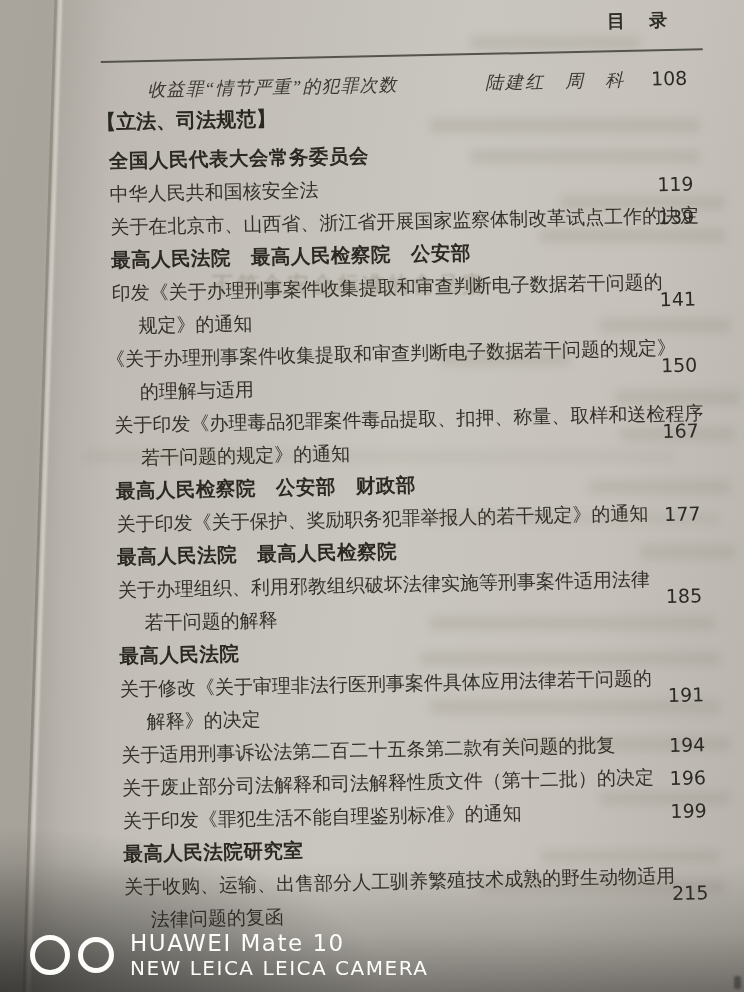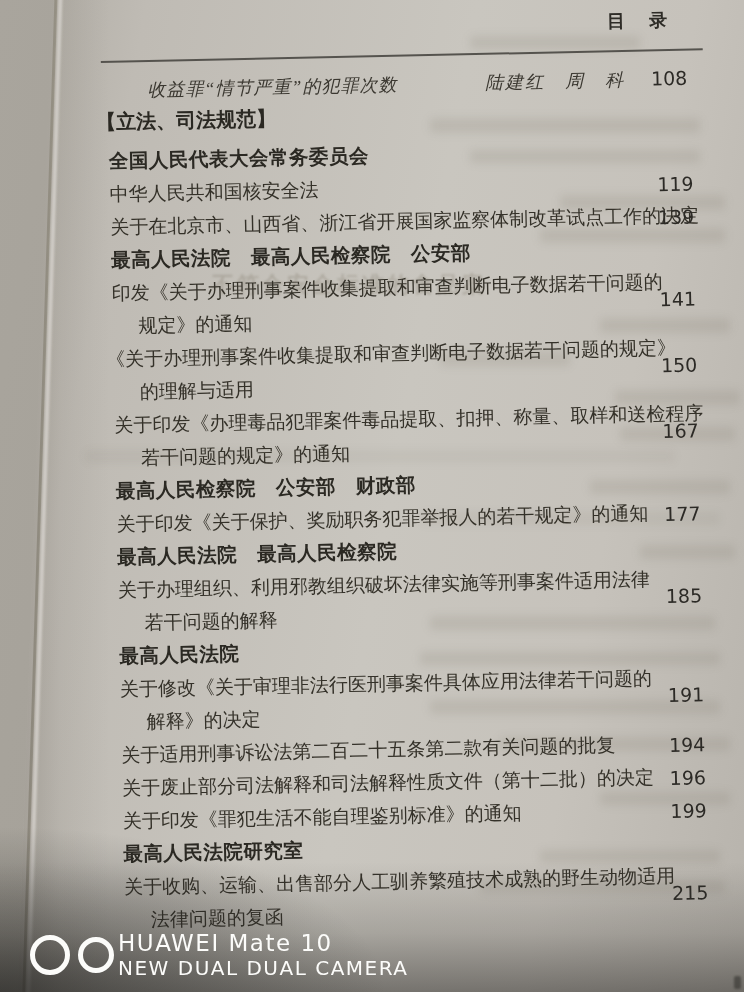--- a/index.html
+++ b/index.html
@@ -89,21 +89,21 @@
     background:#34332f;opacity:.6;filter:blur(1px);border-radius:2px;
   }
 
   
   .watermark{
     position:absolute;left:30px;bottom:12px;display:flex;align-items:center;color:#fcfcfa;
     font-family:"DejaVu Sans",sans-serif;
   }
   .lens{width:30px;height:30px;border:5px solid #fcfcfa;border-radius:50%;}
   .lens.small{width:26px;height:26px;margin-left:8px;}
-  .wm-text{margin-left:4px;}
+  .wm-text{margin-left:16px;}
   .wm-line1{font-size:23px;font-weight:500;letter-spacing:1.5px;line-height:26px;}
   .wm-line2{font-size:20px;letter-spacing:1.5px;line-height:24px;}
 </style>
 </head>
 <body>
 
 <div class="photo">
 
   <div class="page">
 
@@ -224,17 +224,17 @@
 
   <div class="bottom-shade"></div>
   <div class="bottom-shade-left"></div>
   <div class="corner-mark"></div>
 
   <div class="watermark">
     <div class="lens"></div>
     <div class="lens small"></div>
     <div class="wm-text">
       <div class="wm-line1">HUAWEI Mate 10</div>
-      <div class="wm-line2">NEW DUAL DUAL CAMERA</div>
+      <div class="wm-line2">NEW LEICA LEICA CAMERA</div>
     </div>
   </div>
 
 </div>
 
 </body></html>

